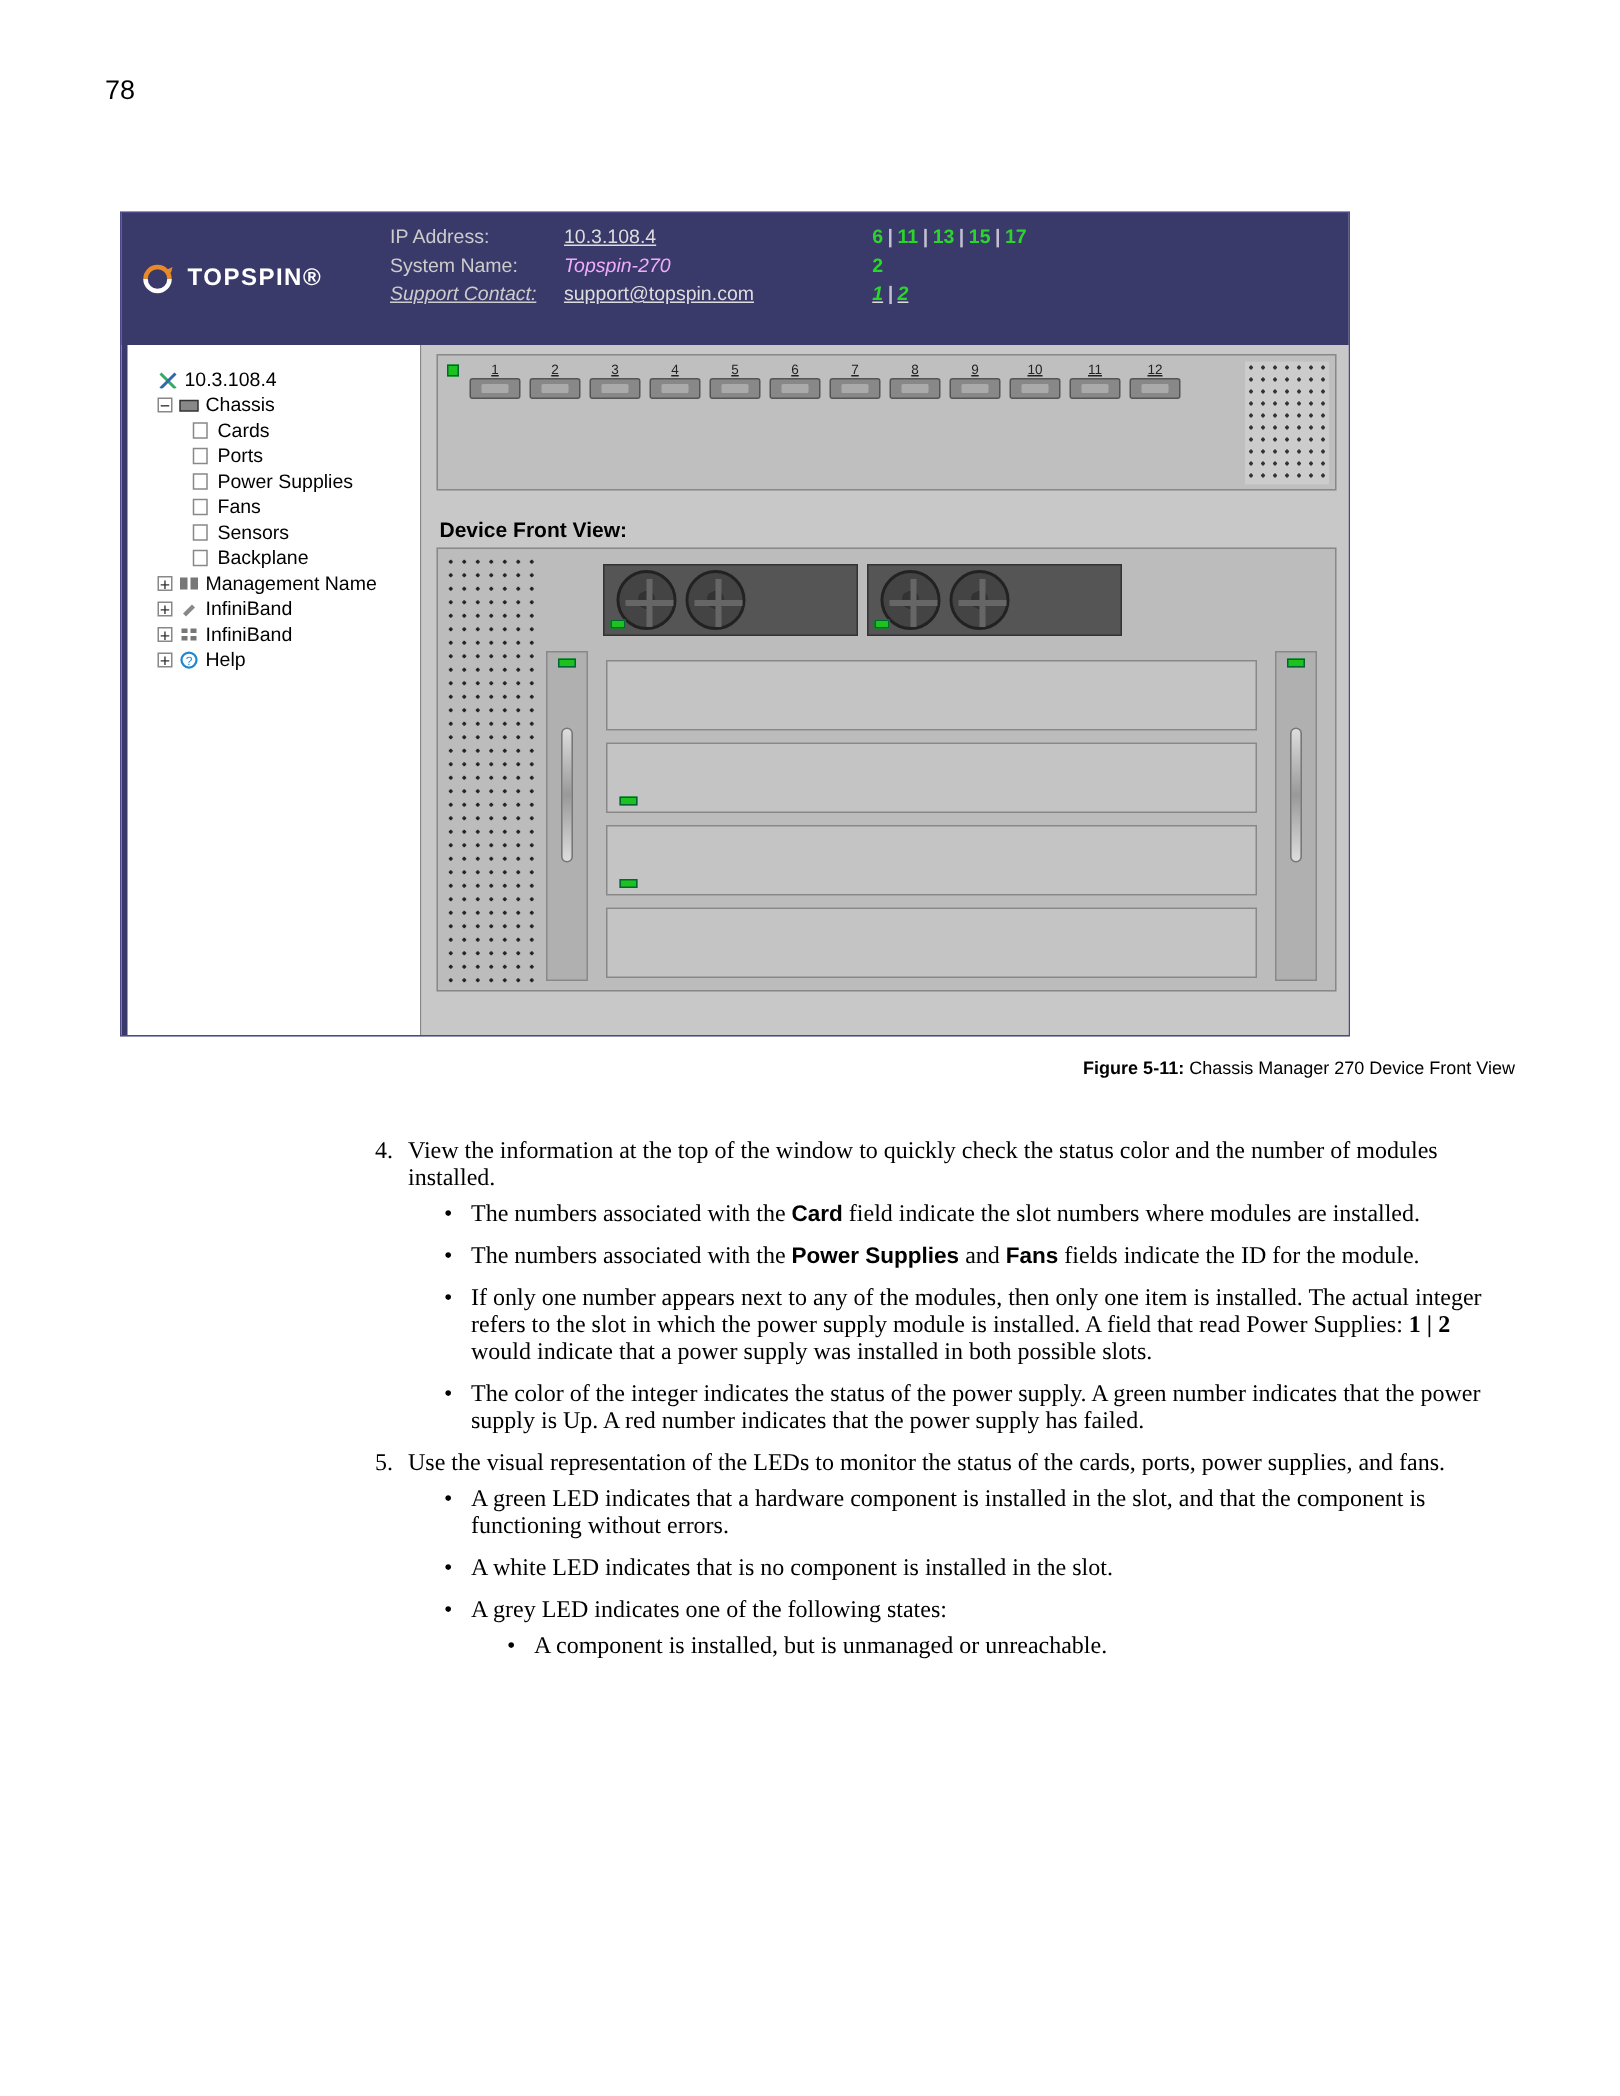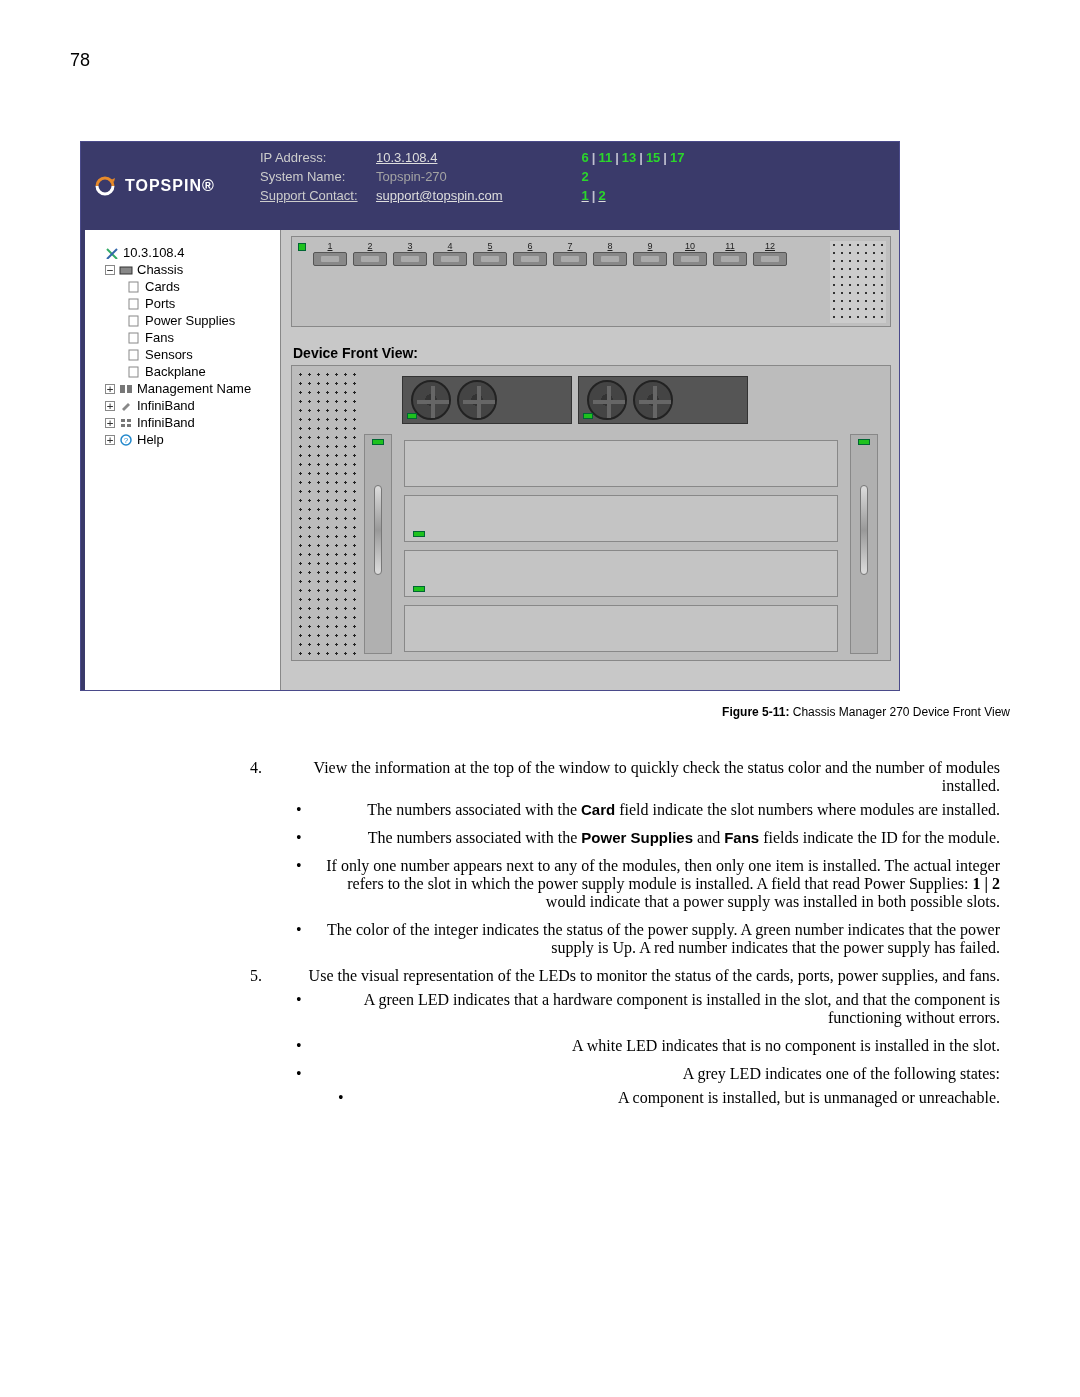--- a/index.html
+++ b/index.html
@@ -43,21 +43,21 @@
   .logo-text { color:#fff; font-weight:bold; font-size:16px; letter-spacing:1px;}
   .info-col { flex:1; padding: 8px 4px 0 4px; }
   .info-row { display:flex; margin-bottom:4px; font-size:13px; }
   .info-label { color:#ccc; white-space:nowrap; }
   .info-value { color:#ddd; text-decoration:underline; margin-left:6px; }
   .info-col.left .info-label { width:110px; }
   .info-col.mid .info-label { width:70px; }
   .info-col.right { width:160px; }
   .card-nums span.g { color:#2bd62b; font-weight:bold; }
   .card-nums span.sep { color:#c0c0d0; font-weight:bold; padding:0 3px;}
-  .u { text-decoration:underline;}
+  .u { text-decoration:underline;font-style:italic;}
   
   .app-body { display:flex; }
   .tree-panel {
     background:#fff;
     border-right:1px solid #888;
     border-left:4px solid #3a3a6a;
     width:200px;
     padding:14px 4px 14px 6px;
     font-size:13px;
     min-height:460px;
@@ -157,21 +157,21 @@
   .blade {
     flex:1; background:#c4c4c4; border:1px solid #888; position:relative;
   }
   .blade .blade-led { position:absolute; left:8px; bottom:4px; width:12px; height:6px; background:#1ec21e; border:1px solid #063;}
   
   .figure-caption { text-align:right; font-size:12px; margin:14px 0 40px; }
   .figure-caption b { font-weight:bold; }
   
   .doc-text { font-family: Georgia, 'Times New Roman', serif; font-size:16px; margin-left:170px; margin-right:10px;}
   .doc-text ol { padding-left:26px; }
-  .doc-text ol > li { margin-bottom:10px; padding-left:6px;text-align:right; }
+  .doc-text ol > li { margin-bottom:10px; padding-left:6px; }
   .doc-text ul.bullets { list-style:none; padding-left:24px; margin-top:6px;}
   .doc-text ul.bullets > li { position:relative; padding-left:18px; margin-bottom:10px;}
   .doc-text ul.bullets > li::before { content:"•"; position:absolute; left:0; top:0;}
   .doc-text ul.sub { list-style:none; padding-left:24px; margin-top:6px;}
   .doc-text ul.sub > li { position:relative; padding-left:18px; margin-bottom:8px;}
   .doc-text ul.sub > li::before { content:"•"; position:absolute; left:0; top:0;}
   .doc-text b { font-weight:bold; font-family: Arial, sans-serif; font-size:15px;}
   .inline-b { font-weight:bold;}
 </style>
 </head>
@@ -193,21 +193,21 @@
         </span>
         <span class="logo-text"><span>TOPSPIN</span>®</span>
       </div>
       <div class="info-col left">
         <div class="info-row">
           <span class="info-label">IP Address:</span>
           <span class="info-value">10.3.108.4</span>
         </div>
         <div class="info-row">
           <span class="info-label">System Name:</span>
-          <span style="margin-left:6px;color:#a3a3a3;">Topspin-270</span>
+          <span style="margin-left:6px;color:#f0abfc;font-style:italic;">Topspin-270</span>
         </div>
         <div class="info-row">
           <span class="info-label u">Support Contact:</span>
           <span class="info-value">support@topspin.com</span>
         </div>
       </div>
       <div class="info-col right">
         <div class="info-row card-nums">
           <span class="g">6</span>
             <span class="sep">|</span>

